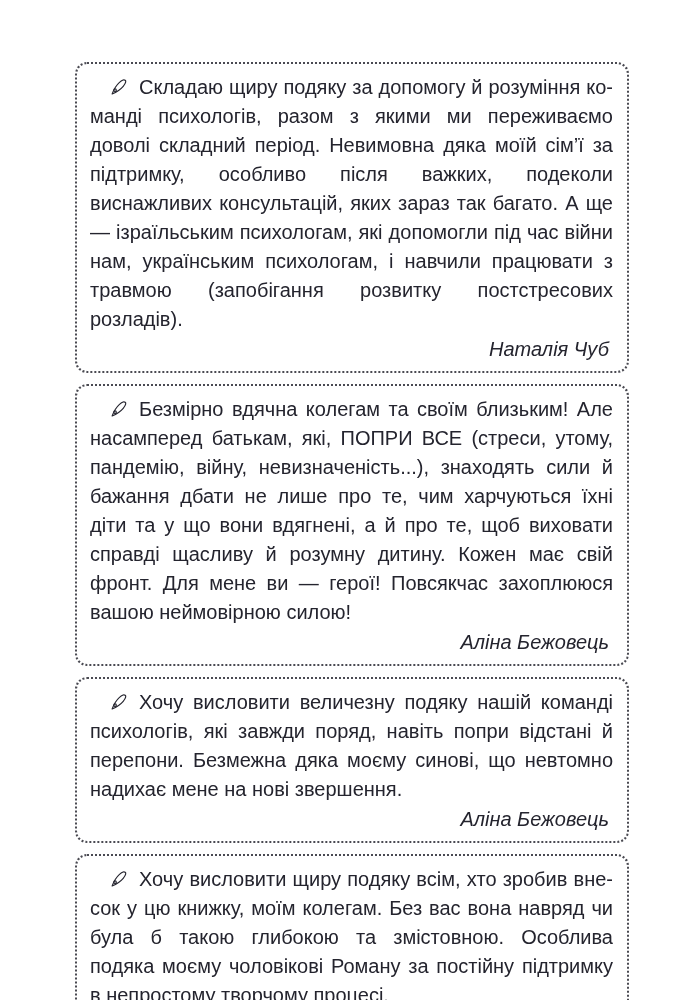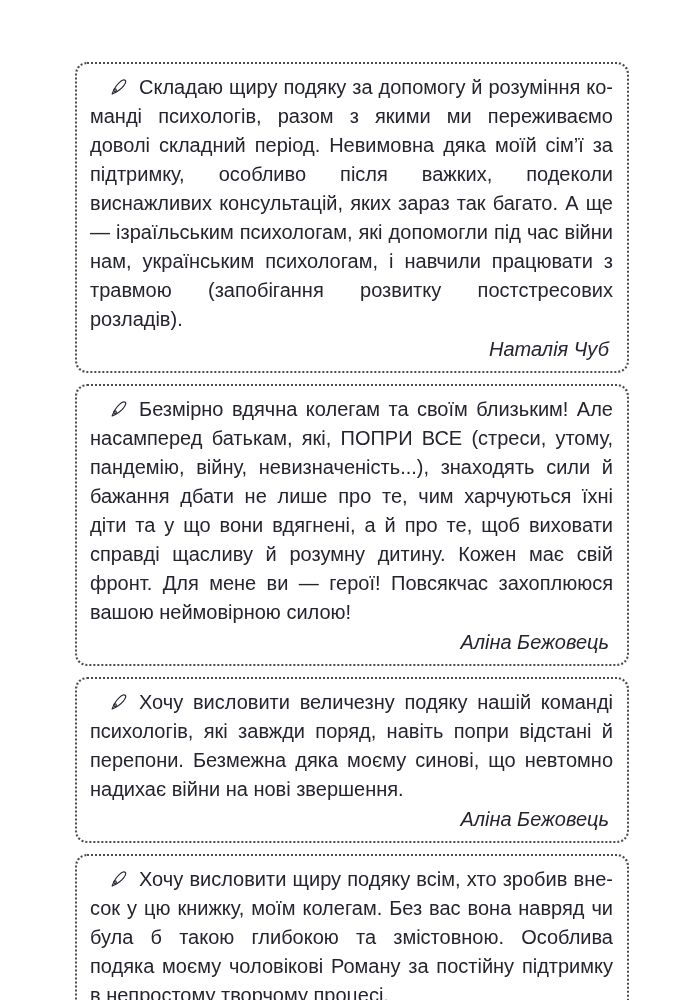--- a/index.html
+++ b/index.html
@@ -66,21 +66,21 @@
             <path d="M3.8 20.4 C4.7 17.6 6 14.8 7.7 12.3 C10.3 8.4 13.9 4.8 16.9 3.6 C18.8 2.9 20.6 4.3 20 6.2 C19 9.4 15.6 13.3 11.5 16.3 C9.1 18 6.4 19.6 3.8 20.4 Z"></path>
             <circle cx="7.3" cy="15.8" r="1.5"></circle>
           </svg></span><span>Безмірно вдячна колегам та своїм близьким! Але насамперед батькам, які, ПОПРИ ВСЕ (стреси, утому, пан­демію, війну, невизначеність...), знаходять сили й бажання дбати не лише про те, чим харчуються їхні діти та у що вони вдягнені, а й про те, щоб виховати справді щасливу й ро­зумну дитину. Кожен має свій фронт. Для мене ви — герої! Повсякчас захоплююся вашою неймовірною силою!</span></p>
     <div class="sig">Аліна Бежовець</div>
   </section>
 
   <section class="note">
     <p><span class="pen"><svg viewBox="0 0 24 24" fill="none" stroke="#24242e" stroke-width="1.4" stroke-linejoin="round">
             <path d="M3.8 20.4 C4.7 17.6 6 14.8 7.7 12.3 C10.3 8.4 13.9 4.8 16.9 3.6 C18.8 2.9 20.6 4.3 20 6.2 C19 9.4 15.6 13.3 11.5 16.3 C9.1 18 6.4 19.6 3.8 20.4 Z"></path>
             <circle cx="7.3" cy="15.8" r="1.5"></circle>
-          </svg></span><span>Хочу висловити величезну подяку нашій команді психологів, які завжди поряд, навіть попри відстані й пе­репони. Безмежна дяка моєму синові, що невтомно на­дихає війни на нові звершення.</span></p>
+          </svg></span><span>Хочу висловити величезну подяку нашій команді психологів, які завжди поряд, навіть попри відстані й пе­репони. Безмежна дяка моєму синові, що невтомно на­дихає мене на нові звершення.</span></p>
     <div class="sig">Аліна Бежовець</div>
   </section>
 
   <section class="note">
     <p><span class="pen"><svg viewBox="0 0 24 24" fill="none" stroke="#24242e" stroke-width="1.4" stroke-linejoin="round">
             <path d="M3.8 20.4 C4.7 17.6 6 14.8 7.7 12.3 C10.3 8.4 13.9 4.8 16.9 3.6 C18.8 2.9 20.6 4.3 20 6.2 C19 9.4 15.6 13.3 11.5 16.3 C9.1 18 6.4 19.6 3.8 20.4 Z"></path>
             <circle cx="7.3" cy="15.8" r="1.5"></circle>
           </svg></span><span>Хочу висловити щиру подяку всім, хто зробив вне­сок у цю книжку, моїм колегам. Без вас вона навряд чи була б такою глибокою та змістовною. Особлива подяка моєму чоловікові Роману за постійну підтримку в непро­стому творчому процесі.</span></p>
 
   </section>

